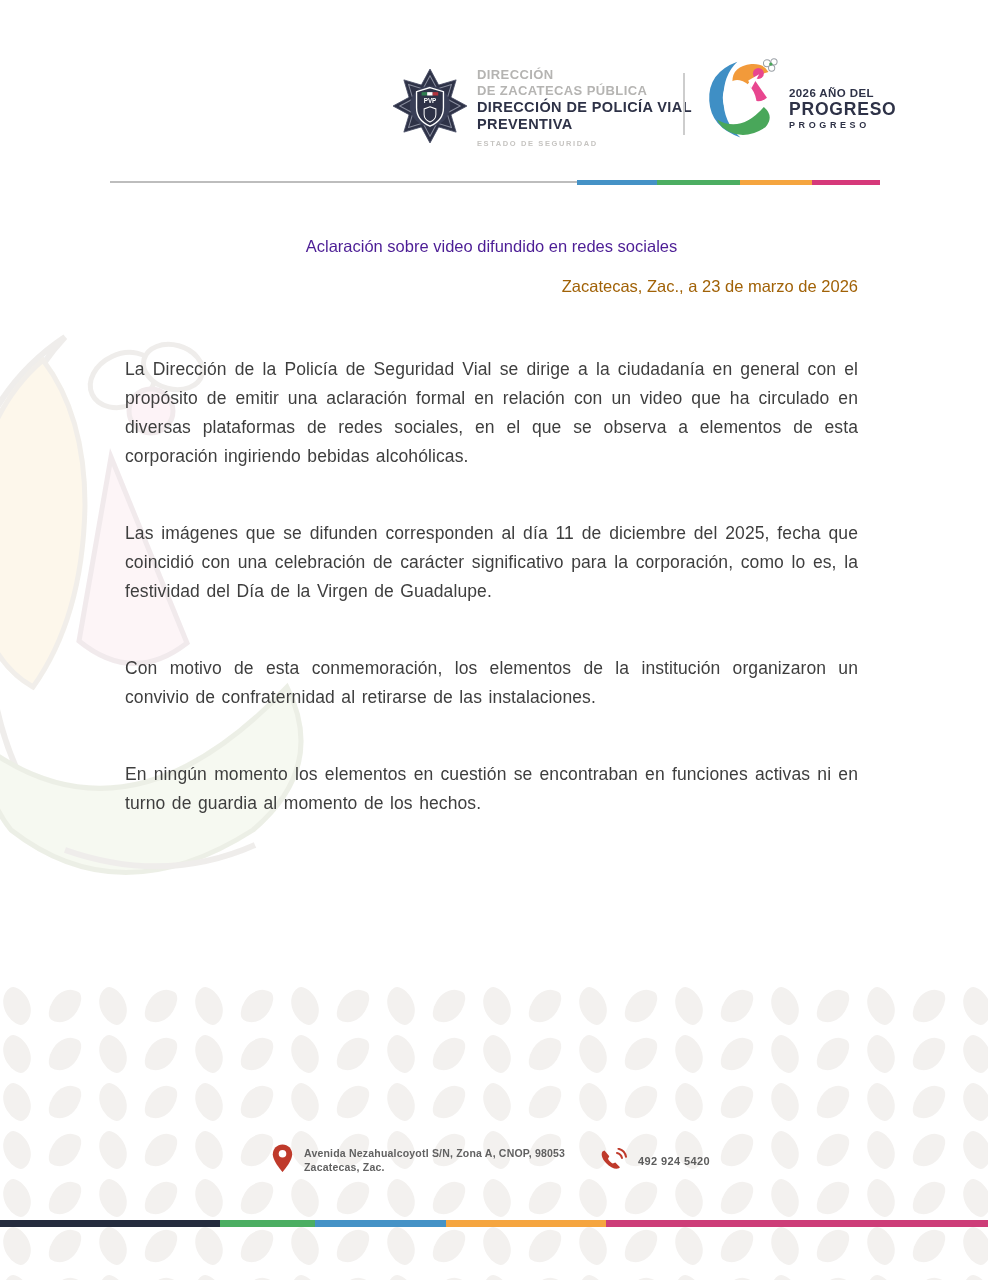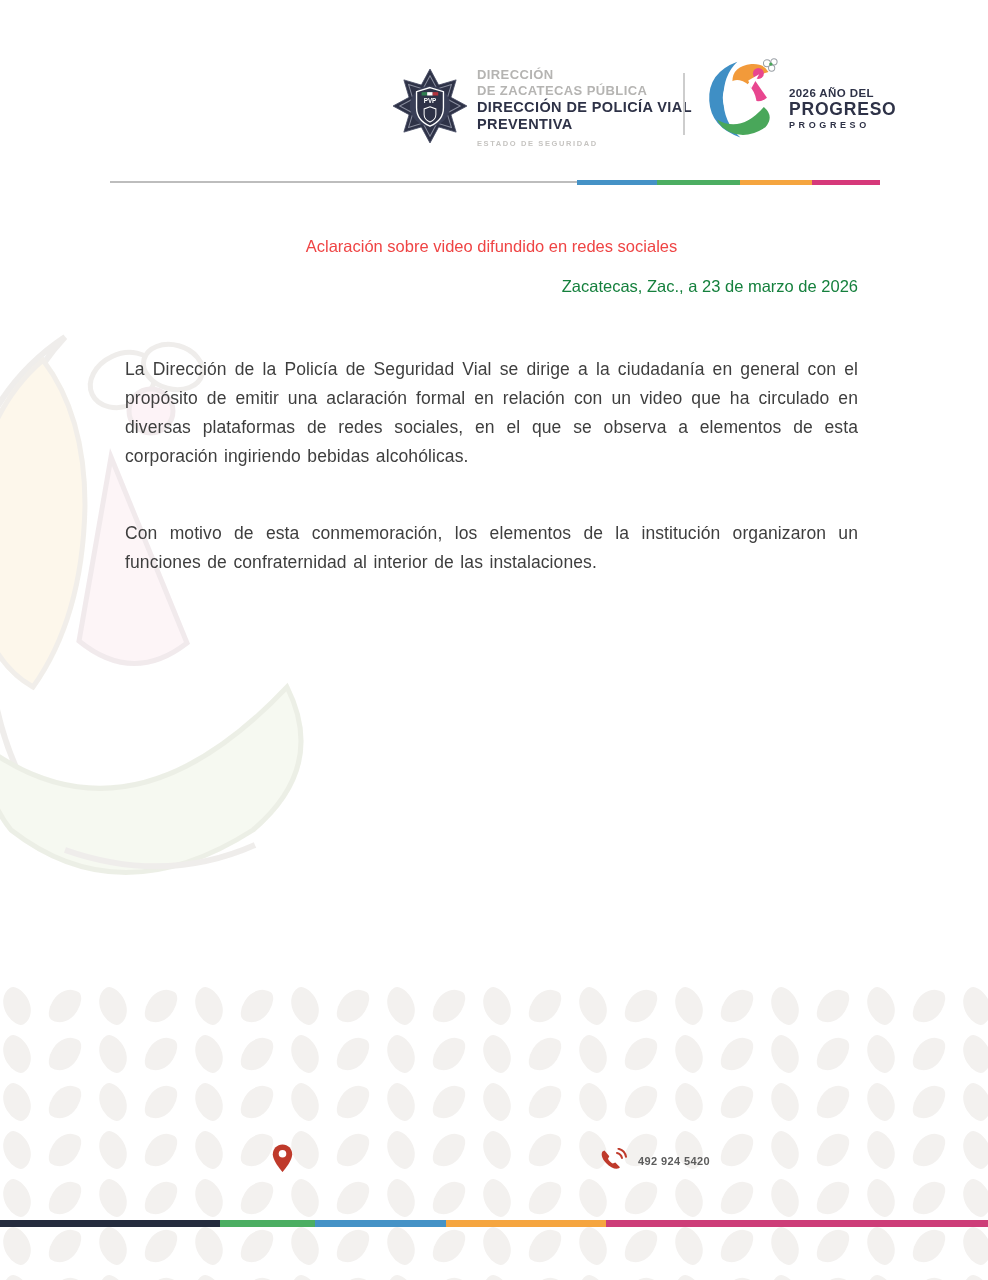--- a/index.html
+++ b/index.html
@@ -16,22 +16,22 @@
   .org-tiny{font-size:7.5px;color:#c6c4c1;font-weight:600;letter-spacing:1.6px;margin-top:3px;}
   .header-divider{position:absolute;left:683px;top:73px;width:2px;height:62px;background:#cdcdcd;}
   .dove-logo{position:absolute;left:703px;top:57px;width:78px;height:86px;}
   .progress-block{position:absolute;left:789px;top:87px;color:#2e3247;}
   .progress-l1{font-size:11.5px;font-weight:800;letter-spacing:.4px;line-height:13px;}
   .progress-l2{font-size:17.5px;font-weight:800;letter-spacing:.8px;line-height:19px;}
   .progress-l3{font-size:9px;font-weight:700;letter-spacing:3.6px;margin-top:1px;}
   
   .top-divider{position:absolute;left:110px;top:179px;width:770px;height:6px;display:flex;align-items:center;}
   .doc-title{position:absolute;left:125px;top:196px;width:733px;text-align:center;font-size:16.5px;letter-spacing:.4px;color:#3a3a3a;}
-  .doc-subtitle{position:absolute;left:125px;top:237px;width:733px;text-align:center;font-size:16.5px;color:#ef4444;}
-  .doc-dateline{position:absolute;left:125px;top:277px;width:733px;text-align:right;font-size:16.5px;color:#15803d;}
+  .doc-subtitle{position:absolute;left:125px;top:237px;width:733px;text-align:center;font-size:16.5px;color:#4c1d95;}
+  .doc-dateline{position:absolute;left:125px;top:277px;width:733px;text-align:right;font-size:16.5px;color:#a16207;}
   
   .body-text{position:absolute;left:125px;top:355px;width:733px;z-index:2;}
   .body-text p{
     margin:0 0 48px 0;font-size:17.5px;line-height:29px;color:#3e3e3e;
     text-align:justify;letter-spacing:.1px;word-spacing:1.5px;
   }
   
   .watermark{position:absolute;left:-85px;top:325px;width:480px;height:600px;z-index:1;opacity:.65;pointer-events:none;}
   
   .footer-pattern{position:absolute;left:0;top:985px;width:988px;height:295px;overflow:hidden;z-index:0;}
@@ -112,21 +112,23 @@
       <div style="width: 10.8%; height: 5px; background: rgb(76, 174, 98);"></div>
       <div style="width: 9.4%; height: 5px; background: rgb(245, 165, 63);"></div>
       <div style="width: 8.8%; height: 5px; background: rgb(214, 57, 122);"></div>
     </div>
 
   <div class="doc-subtitle">Aclaración sobre video difundido en redes sociales</div>
   <div class="doc-dateline">Zacatecas, Zac., a 23 de marzo de 2026</div>
 
   <div class="body-text">
     <p>La Dirección de la Policía de Seguridad Vial se dirige a la ciudadanía en general con el propósito de emitir una aclaración formal en relación con un video que ha circulado en diversas plataformas de redes sociales, en el que se observa a elementos de esta corporación ingiriendo bebidas alcohólicas.</p>
-    <p>Con motivo de esta conmemoración, los elementos de la institución organizaron un funciones de confraternidad al interior de las instalaciones.</p>
+    <p>Las imágenes que se difunden corresponden al día 11 de diciembre del 2025, fecha que coincidió con una celebración de carácter significativo para la corporación, como lo es, la festividad del Día de la Virgen de Guadalupe.</p>
+    <p>Con motivo de esta conmemoración, los elementos de la institución organizaron un convivio de confraternidad al retirarse de las instalaciones.</p>
+    <p>En ningún momento los elementos en cuestión se encontraban en funciones activas ni en turno de guardia al momento de los hechos.</p>
   </div>
 
   <div class="footer-pattern" id="footer-pattern">
       <span class="petal" style="left: 4px; top: 2px; transform: rotate(-32deg);"></span>
       <span class="petal" style="left: 52px; top: 2px; transform: rotate(32deg);"></span>
       <span class="petal" style="left: 100px; top: 2px; transform: rotate(-32deg);"></span>
       <span class="petal" style="left: 148px; top: 2px; transform: rotate(32deg);"></span>
       <span class="petal" style="left: 196px; top: 2px; transform: rotate(-32deg);"></span>
       <span class="petal" style="left: 244px; top: 2px; transform: rotate(32deg);"></span>
       <span class="petal" style="left: 292px; top: 2px; transform: rotate(-32deg);"></span>
@@ -270,20 +272,24 @@
       <span class="petal" style="left: 868px; top: 290px; transform: rotate(-32deg);"></span>
       <span class="petal" style="left: 916px; top: 290px; transform: rotate(32deg);"></span>
       <span class="petal" style="left: 964px; top: 290px; transform: rotate(-32deg);"></span>
     </div>
 
   <div class="contact-address">
     <svg width="21" height="29" viewBox="0 0 21 29">
       <path d="M10.5,0.5 C5,0.5 0.8,4.8 0.8,10.2 c0,7 9.7,17.8 9.7,17.8 s9.7,-10.8 9.7,-17.8 C20.2,4.8 16,0.5 10.5,0.5 Z" fill="#bf3a2b"></path>
       <circle cx="10.5" cy="9.8" r="3.8" fill="#ffffff"></circle>
     </svg>
+    <div class="address-text">
+      <div>Avenida Nezahualcoyotl S/N, Zona A, CNOP, 98053</div>
+      <div>Zacatecas, Zac.</div>
+    </div>
   </div>
 
   <div class="contact-phone">
     <svg width="27" height="26" viewBox="0 0 27 26">
       <path d="M2.5,3.5 C0.8,6 1.8,10.5 6,15 C10.5,19.8 15.8,21.8 18.8,20.3 L20,19.3 L15.3,14.5 L12.8,15.5 C11,14.8 8.8,12.8 8,10.8 L9.3,8.3 L4.5,2.5 Z" fill="#bf3a2b"></path>
       <path d="M17,5 Q21,5.8 22,10" fill="none" stroke-width="2" stroke-linecap="round" stroke="#bf3a2b"></path>
       <path d="M18.5,0.8 Q24.8,2.2 26,8.8" fill="none" stroke-width="2" stroke-linecap="round" stroke="#bf3a2b"></path>
     </svg>
     <div class="phone-text">492 924 5420</div>
   </div>

